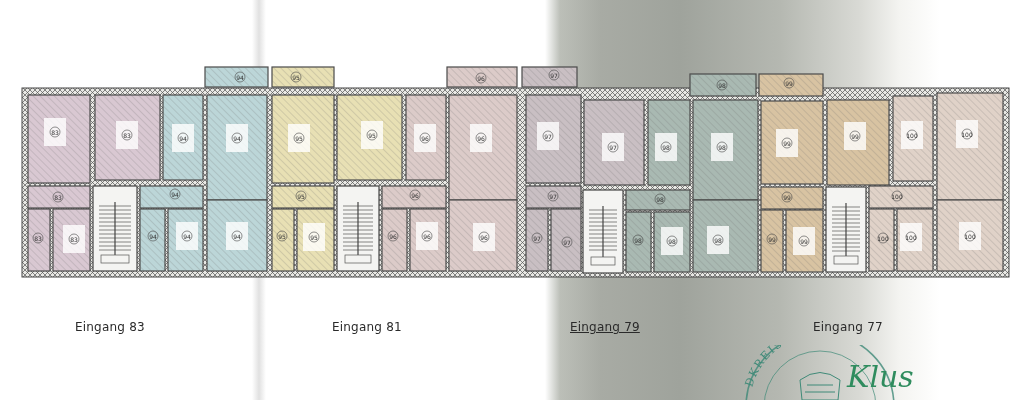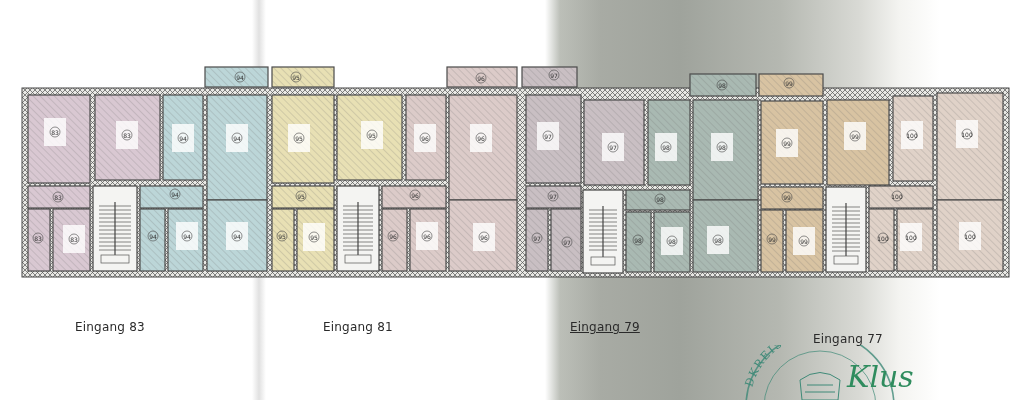--- a/index.html
+++ b/index.html
@@ -442,23 +442,23 @@
         <line x1="832" x2="860" y1="247" y2="247" stroke="#555" stroke-width="0.7"></line>
         <line x1="832" x2="860" y1="251" y2="251" stroke="#555" stroke-width="0.7"></line>
         <line x1="846" x2="846" y1="203" y2="256" stroke="#444" stroke-width="1.2"></line>
         <rect x="834" y="256" width="24" height="8" fill="none" stroke="#555" stroke-width="0.7"></rect>
       </g>
     </g>
 </svg>
 
 <div id="labels">
   <div class="entrance-label" style="left: 75px;">Eingang 83</div>
-  <div class="entrance-label" style="left: 323px;">Eingang 81</div>
+  <div class="entrance-label" style="left: 332px;">Eingang 81</div>
   <div class="entrance-label" style="left: 570px; text-decoration: underline;">Eingang 79</div>
-  <div class="entrance-label" style="left: 813px; margin-top: 12px;">Eingang 77</div>
+  <div class="entrance-label" style="left: 813px;">Eingang 77</div>
 </div>
 
 <svg id="stamp" width="300" height="55" viewBox="0 0 300 55">
   <defs>
     <path id="stamp-arc" d="M15,60 A70,70 0 0 1 155,60"></path>
   </defs>
   <circle cx="85" cy="62" r="74" fill="none" stroke="#3f8a78" stroke-width="1.6" stroke-opacity="0.8"></circle>
   <circle cx="85" cy="62" r="56" fill="none" stroke="#3f8a78" stroke-width="1" stroke-opacity="0.7"></circle>
   <text font-family="DejaVu Serif, serif" font-size="11" fill="#3f8a78" letter-spacing="1.5">
     <textPath href="#stamp-arc" startOffset="8%">DKREIS SAALKRE</textPath>

